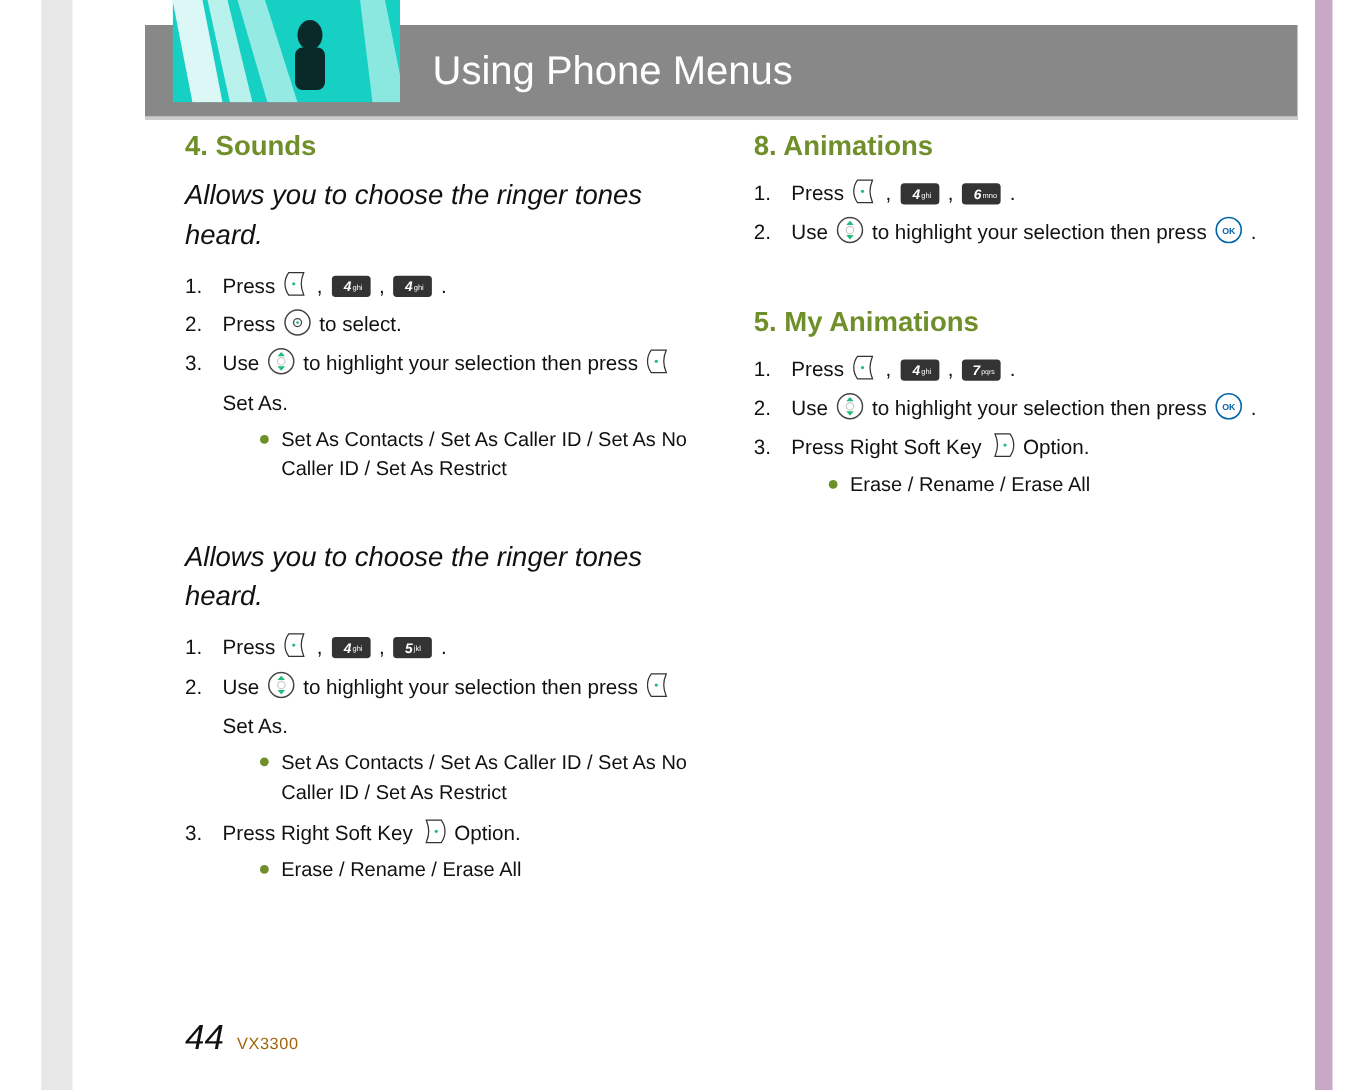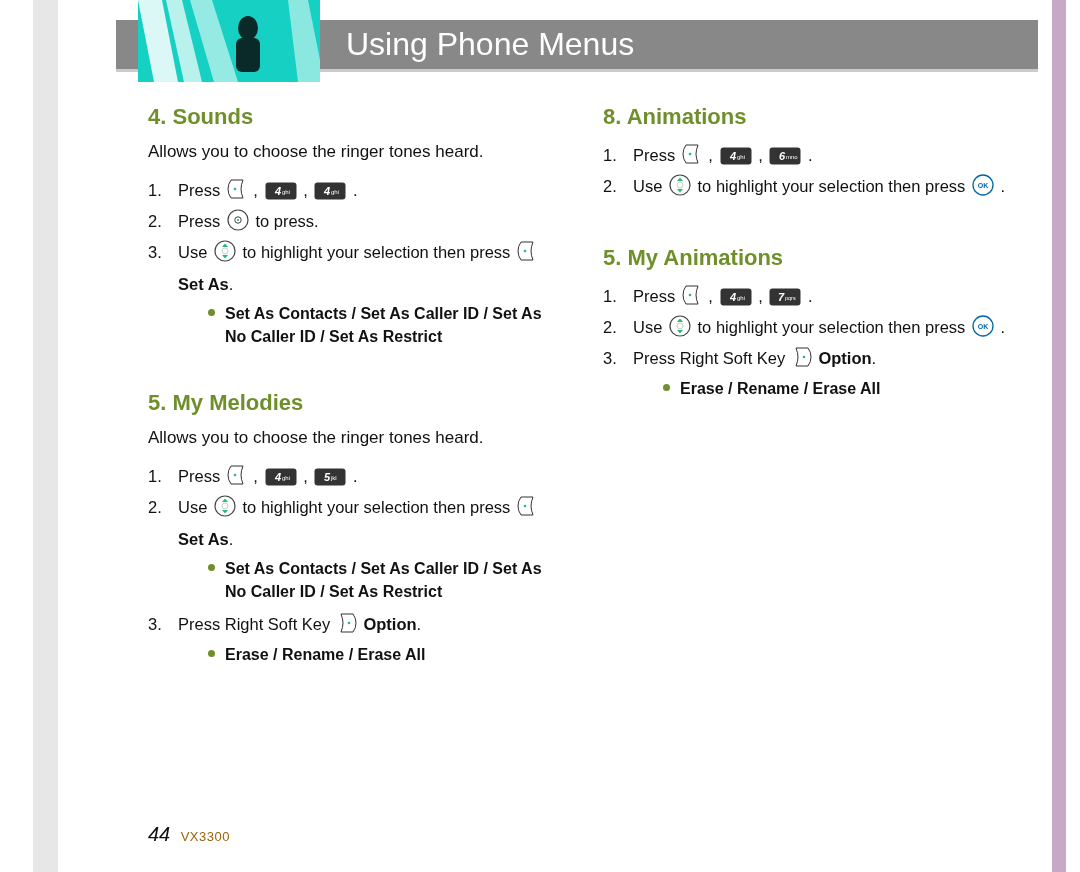--- a/index.html
+++ b/index.html
@@ -19,21 +19,21 @@
     border-right: 14px solid #c8a8c7;
   }
   .sidebar-accent {
     position: absolute;
     left: 33px; top: 0; width: 25px; height: 872px;
     background: #e7e7e7;
   }
   .header-band {
     position: absolute;
     left: 58px; right: 14px; top: 20px;
-    height: 52px;
+    height: 76px;
     background: #888;
     border-bottom: 3px solid #ccc;
     display: flex; align-items: center;
     padding-left: 230px;
   }
   .header-title {
     color: #fff;
     font-size: 32px;
     font-family: Arial, sans-serif;
   }
@@ -52,24 +52,25 @@
   }
   .col { flex: 1 1 0; }
   .sec-title {
     color: #6f8f2a;
     font-weight: bold;
     font-size: 22px;
     margin-bottom: 10px;
     font-family: Arial, sans-serif;
   }
   .desc {
-    font-size: 17px;
+    font-size: 22px;
     margin-bottom: 10px;
     line-height: 1.45;
     font-family: Arial, sans-serif;
+    font-style: italic;
   }
   ol.steps {
     list-style: none;
     counter-reset: step;
     margin-bottom: 18px;
   }
   ol.steps > li {
     counter-increment: step;
     font-size: 16.5px;
     line-height: 1.9;
@@ -82,37 +83,37 @@
     position: absolute;
     left: 0; top: 0;
     width: 24px;
   }
   .bullets { margin-left: 30px; margin-top: 2px; margin-bottom: 6px; }
   .bullet-row {
     display: flex;
     align-items: flex-start;
     gap: 10px;
     font-size: 16px;
-    font-weight: bold;
+    font-weight: normal;
     line-height: 1.45;
     font-family: Arial, sans-serif;
   }
   .bullet-dot {
     width: 7px; height: 7px; border-radius: 50%;
     background: #6f8f2a;
     margin-top: 7px;
     flex: 0 0 auto;
   }
-  .bold { font-weight: bold; }
+  .bold { font-weight: normal; }
   .footer {
     position: absolute;
     left: 90px; bottom: 26px;
     font-family: Arial, sans-serif;
   }
-  .pgnum { font-size: 20px; font-style: italic; margin-right: 6px; }
+  .pgnum { font-size: 28px; font-style: italic; margin-right: 6px; }
   .model { font-size: 13px; color: #a16207; letter-spacing: 0.5px; }
   
   .ico {
     display: inline-block;
     vertical-align: -4px;
     margin: 0 2px;
   }
   .ico svg { display: block; }
   .sec-gap { height: 24px; }
 </style>
@@ -163,21 +164,21 @@
                 <text x="17" y="12" fill="#fff" font-size="6">ghi</text>
               </svg></span> .
         </li>
         <li>
           <span>Press</span>
           <span class="ico"><svg width="22" height="22">
                 <circle cx="11" cy="11" r="10" fill="#fff" stroke="#444" stroke-width="1.2"></circle>
                 <circle cx="11" cy="11" r="3.2" fill="none" stroke="#444" stroke-width="1"></circle>
                 <circle cx="11" cy="11" r="1.1" fill="#2b7"></circle>
               </svg></span>
-          <span>to press.</span>
+          <span>to select.</span>
         </li>
         <li>
           <span>Use</span>
           <span class="ico"><svg width="22" height="22">
                 <circle cx="11" cy="11" r="10" fill="#fff" stroke="#444" stroke-width="1.2"></circle>
                 <polygon points="11,3.5 14,7 8,7" fill="#2b7"></polygon>
                 <polygon points="11,18.5 14,15 8,15" fill="#2b7"></polygon>
                 <circle cx="11" cy="11" r="3" fill="none" stroke="#ccc" stroke-width="1"></circle>
               </svg></span>
           <span>to highlight your selection then press</span>
@@ -190,21 +191,20 @@
             <div class="bullet-row">
               <span class="bullet-dot"></span>
               <span>Set As Contacts / Set As Caller ID / Set As No Caller ID / Set As Restrict</span>
             </div>
           </div>
         </li>
       </ol>
 
       <div class="sec-gap"></div>
 
-      <div class="sec-title">5. My Melodies</div>
       <div class="desc">Allows you to choose the ringer tones heard.</div>
       <ol class="steps">
         <li>
           <span>Press</span>
           <span class="ico"><svg width="20" height="22">
                 <path d="M4 2 Q1 6 1 11 Q1 16 4 20 L16 20 Q14 15 14 11 Q14 7 16 2 Z" fill="#fff" stroke="#333" stroke-width="1"></path>
                 <circle cx="8" cy="11" r="1.3" fill="#2b7"></circle>
               </svg></span> ,
           <span class="ico"><svg width="32" height="18">
                 <rect x="0.5" y="0.5" width="31" height="17" rx="3" fill="#333"></rect>

